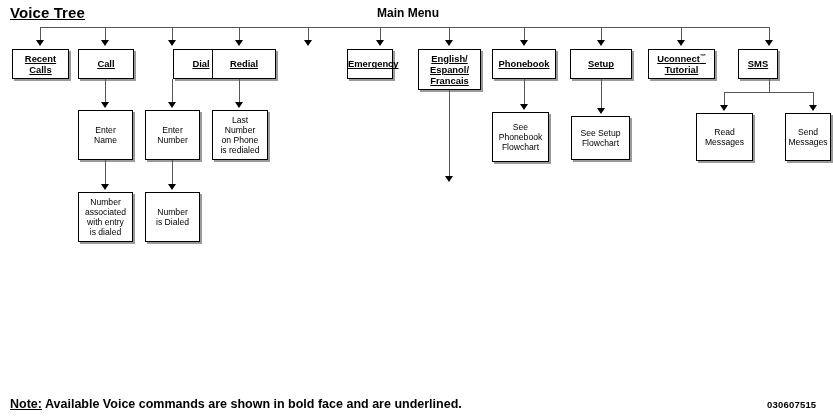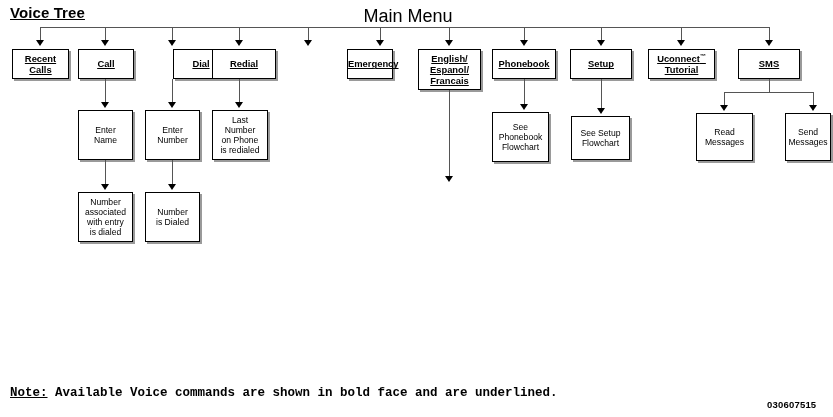--- a/index.html
+++ b/index.html
@@ -15,21 +15,21 @@
   
   .title{
     position:absolute;
     font-size:15px;font-weight:bold;
     text-decoration:underline;
     letter-spacing:.1px;
     white-space:nowrap;
   }
   .mainmenu{
     position:absolute;
-    font-size:18px;font-weight:normal;
+    font-size:12px;font-weight:bold;
     white-space:nowrap;
   }
   .note{
     position:absolute;
     font-size:12.5px;font-weight:bold;
     white-space:nowrap;
   }
   .note u{text-decoration:underline;}
   .code{
     position:absolute;
@@ -162,21 +162,21 @@
     </span>
   </div>
 
   <div class="box cmd" style="left:648px;top:49px;width:67px;height:30px;">
     <span class="txt">
       <span class="ln">Uconnect<sup class="tm">™</sup></span>
       <span class="ln">Tutorial</span>
     </span>
   </div>
 
-  <div class="box cmd" style="left:738px;top:49px;width:62px;height:30px;">
+  <div class="box cmd" style="left:738px;top:49px;width:40px;height:30px;">
     <span class="txt">
       <span class="ln">SMS</span>
     </span>
   </div>
 
   <div class="vline" style="left:105px;top:79px;height:24px;"></div>
   <div class="arrow" style="left:101px;top:102px;"></div>
 
   <div class="vline" style="left:172px;top:79px;height:24px;"></div>
   <div class="arrow" style="left:168px;top:102px;"></div>
@@ -268,19 +268,19 @@
   </div>
 
   <div class="box plain" style="left:145px;top:192px;width:55px;height:50px;">
     <span class="txt">
       <span class="ln">Number</span>
       <span class="ln">is Dialed</span>
     </span>
   </div>
 
 
-  <div class="note" style="left:10px;top:386px;font-family:Liberation Mono, monospace;">
+  <div class="note" style="left:10px;top:397px;">
     <u>Note:</u><span> Available Voice commands are shown in bold face and are underlined.</span>
   </div>
 
   <div class="code" style="left:767px;top:399px;">030607515</div>
 
 </div>
 
 </body></html>

